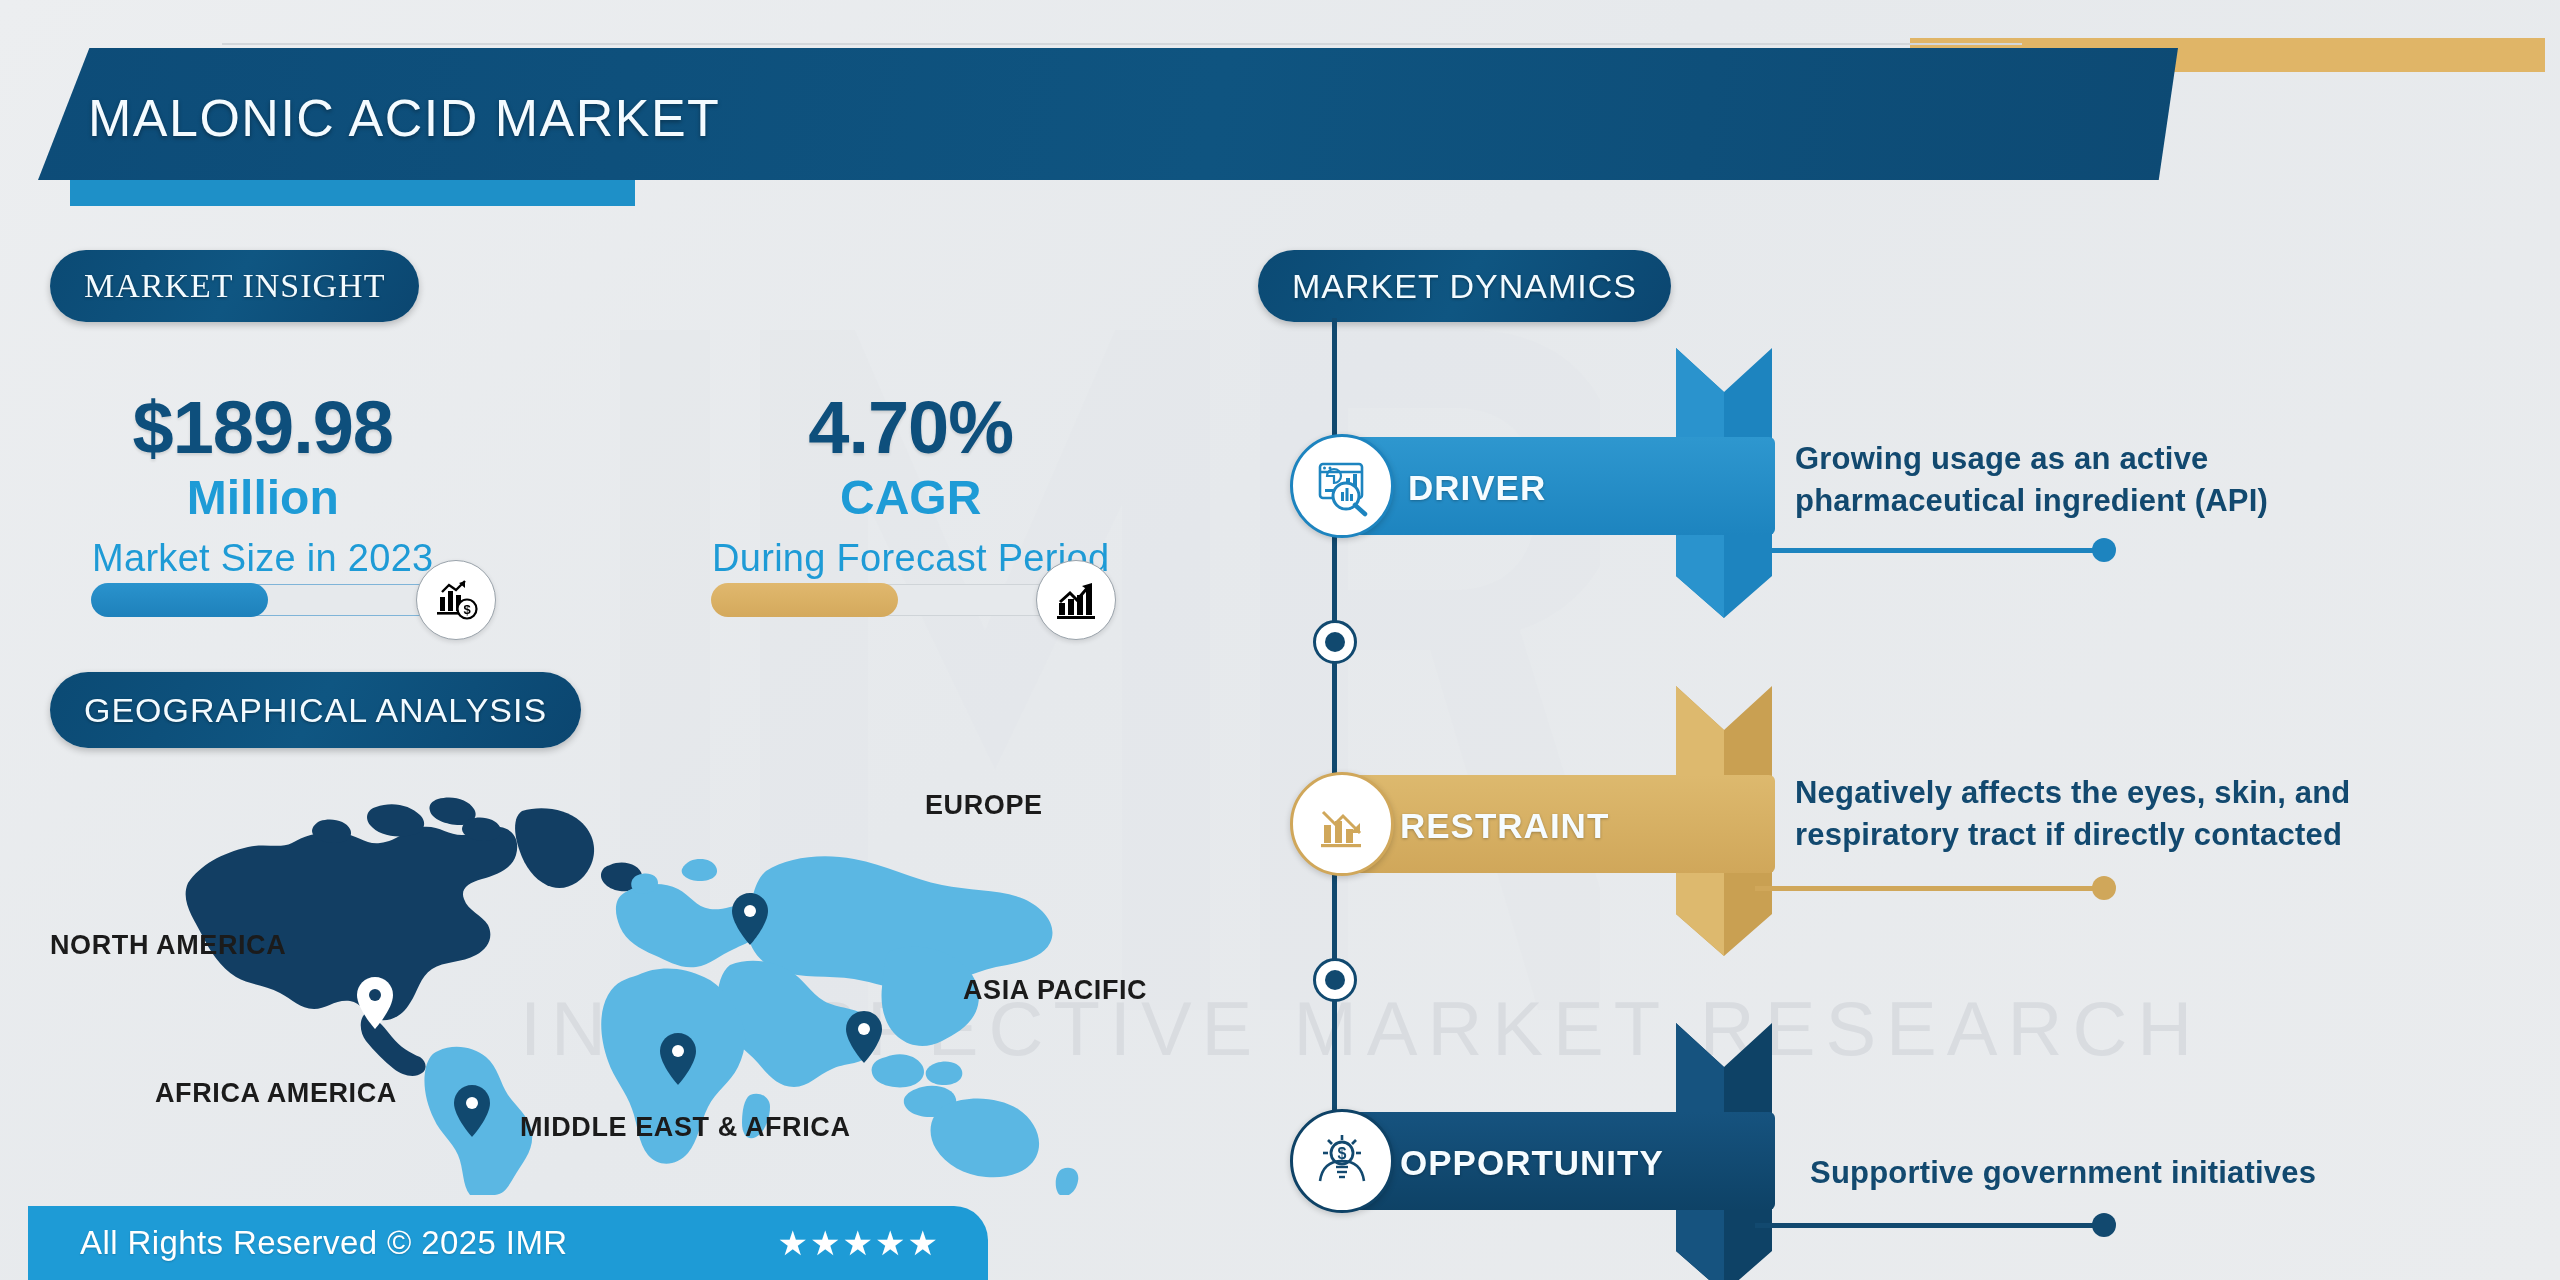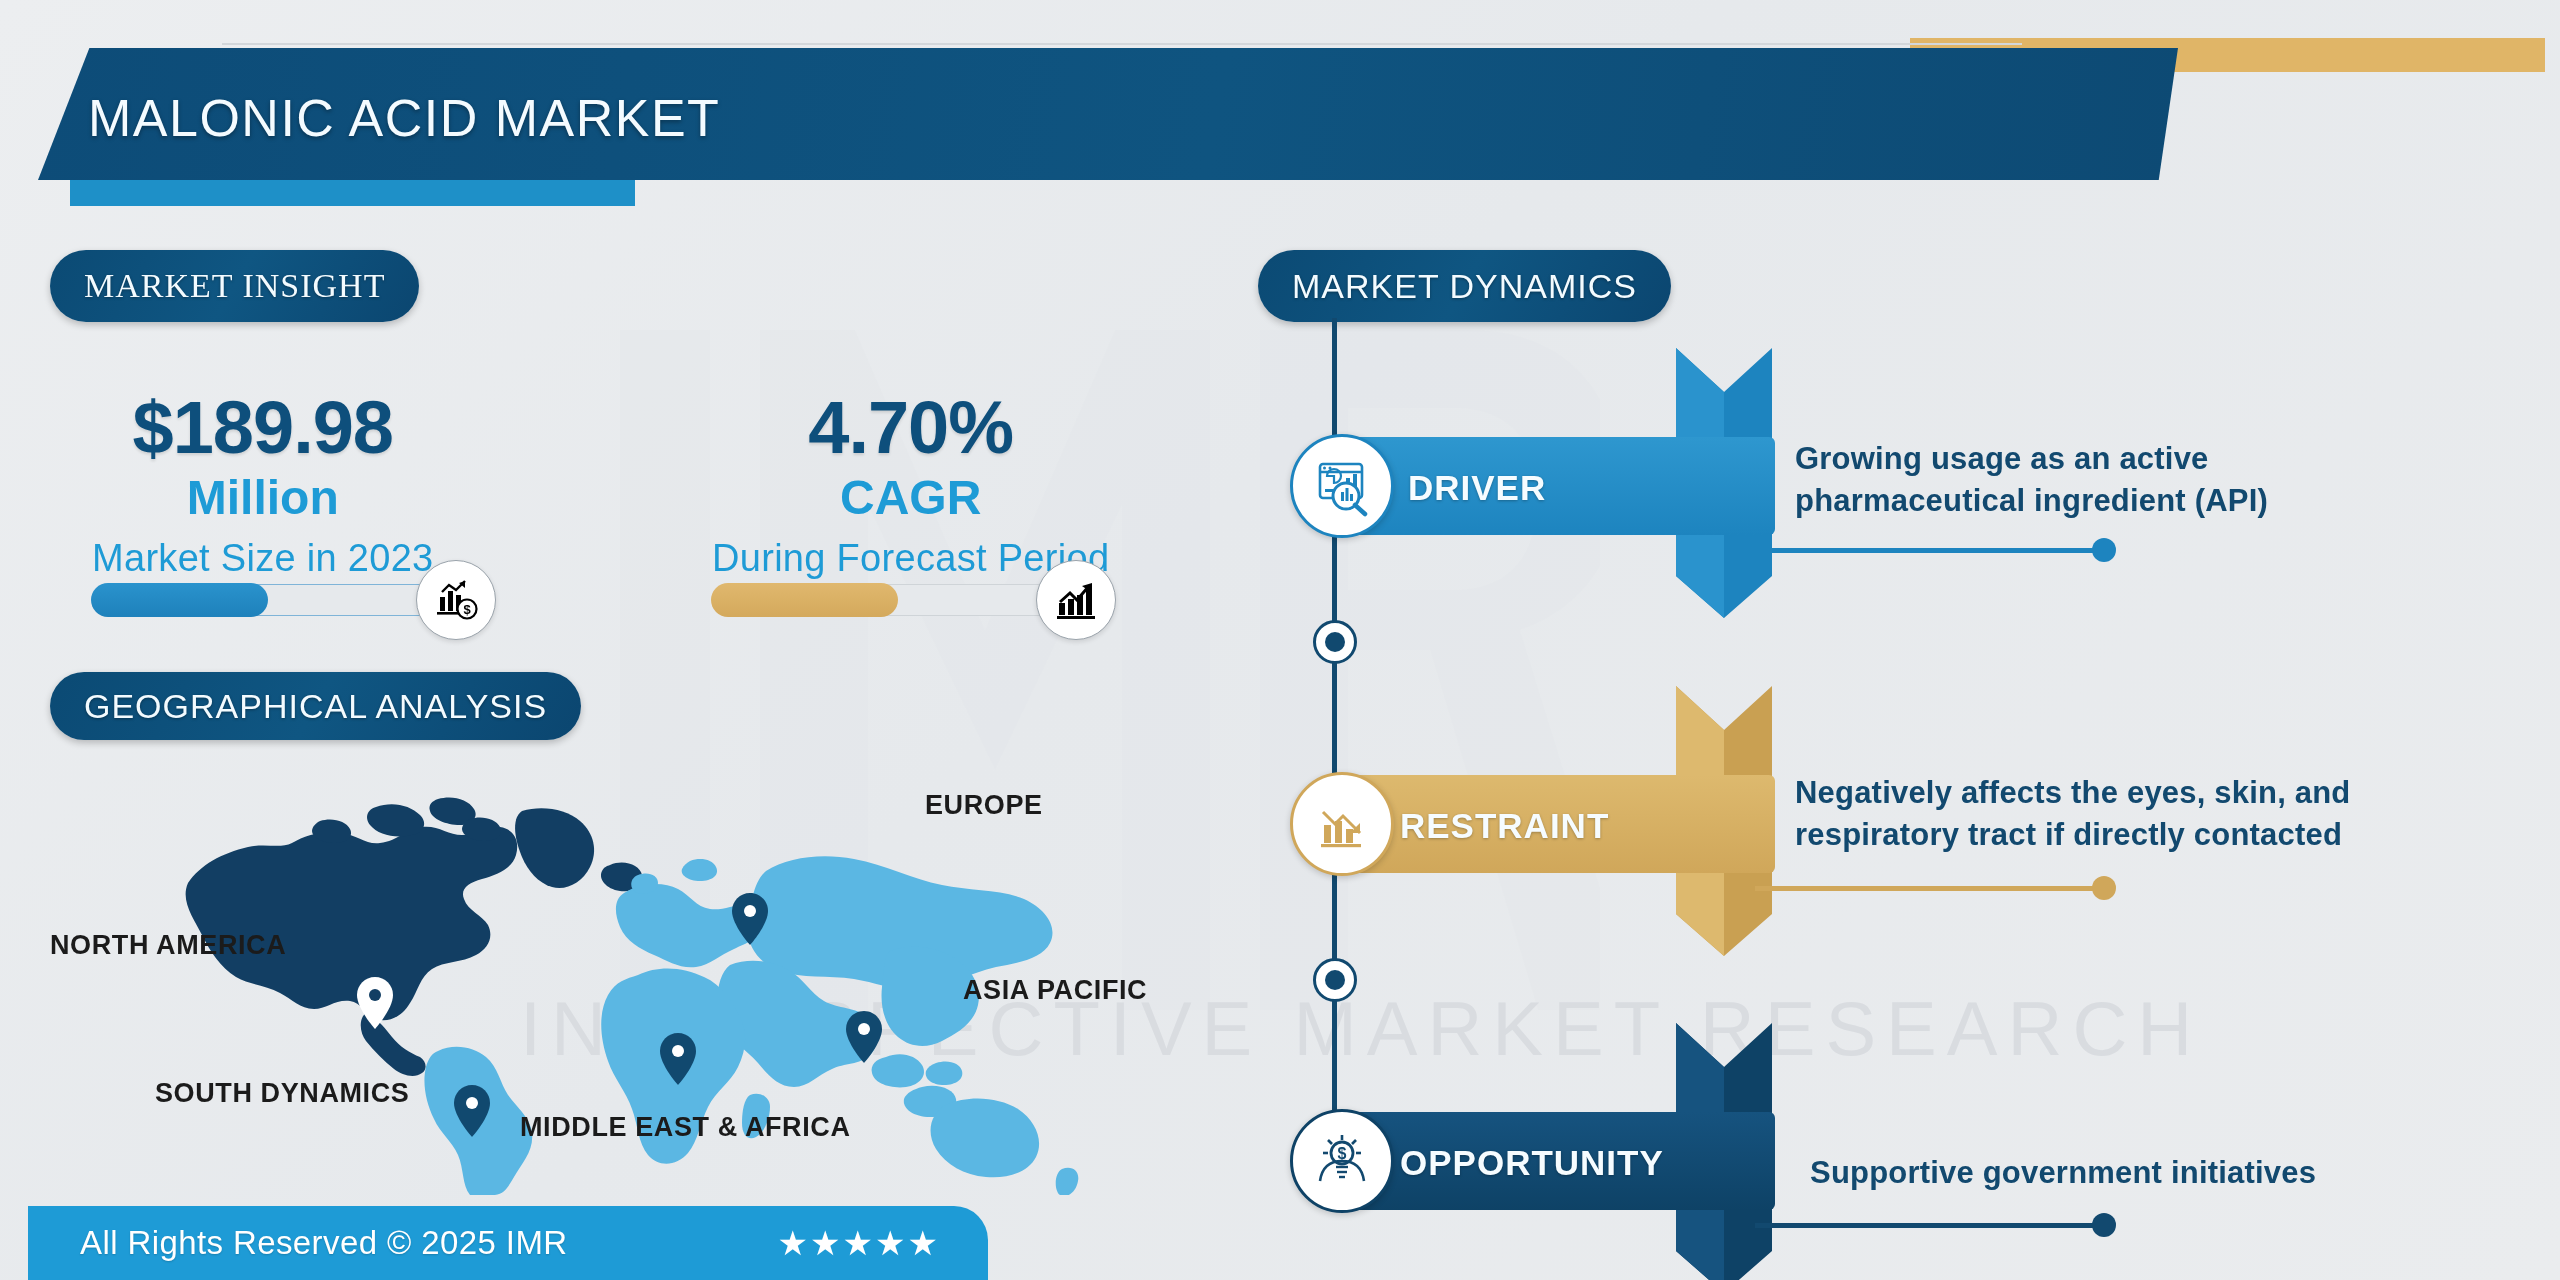--- a/index.html
+++ b/index.html
@@ -79,21 +79,21 @@
     background: linear-gradient(120deg, #0b4a74 0%, #0f5682 50%, #0b4670 100%);
     border-radius: 60px;
     color: #f3fbff;
     font-size: 34px;
     letter-spacing: 1px;
     box-shadow: 0 3px 7px rgba(0,0,0,0.22);
     text-shadow: 0 1px 3px rgba(0,0,0,0.35);
     padding: 0 34px;
   }
   #pill-insight { left: 50px; top: 250px; height: 72px; font-family: Liberation Serif, serif; }
-  #pill-geo     { left: 50px; top: 672px; height: 68px; }
+  #pill-geo     { left: 50px; top: 672px; height: 76px; }
   #pill-dyn     { left: 1258px; top: 250px; height: 72px; }
 
   
   .stat { position: absolute; }
   .stat .big {
     font-size: 74px; font-weight: bold; color: #0e4f7c;
     letter-spacing: -1px;
     text-shadow: 0 2px 3px rgba(0,0,0,0.12);
   }
   .stat .unit {
@@ -432,21 +432,21 @@
       <path d="M694 246 c10 0 18 8 18 18 c0 14 -18 34 -18 34 s-18 -20 -18 -34 c0 -10 8 -18 18 -18 z" fill="#11496f"></path>
       <circle cx="694" cy="264" r="6" fill="#ffffff"></circle>
     </g>
     <g>
       <path d="M508 268 c10 0 18 8 18 18 c0 14 -18 34 -18 34 s-18 -20 -18 -34 c0 -10 8 -18 18 -18 z" fill="#11496f"></path>
       <circle cx="508" cy="286" r="6" fill="#ffffff"></circle>
     </g>
   </svg>
 
   <div class="geo-label" id="lbl-na">NORTH AMERICA</div>
-  <div class="geo-label" id="lbl-sa">SOUTH DYNAMICS</div>
+  <div class="geo-label" id="lbl-sa">AFRICA AMERICA</div>
   <div class="geo-label" id="lbl-eu">EUROPE</div>
   <div class="geo-label" id="lbl-ap">ASIA PACIFIC</div>
   <div class="geo-label" id="lbl-mea">MIDDLE EAST &amp; AFRICA</div>
 
   <div class="pill" id="pill-dyn">
     <span>MARKET DYNAMICS</span>
   </div>
   <div class="spine"></div>
   <div class="spine-node" id="node1"></div>
   <div class="spine-node" id="node2"></div>

